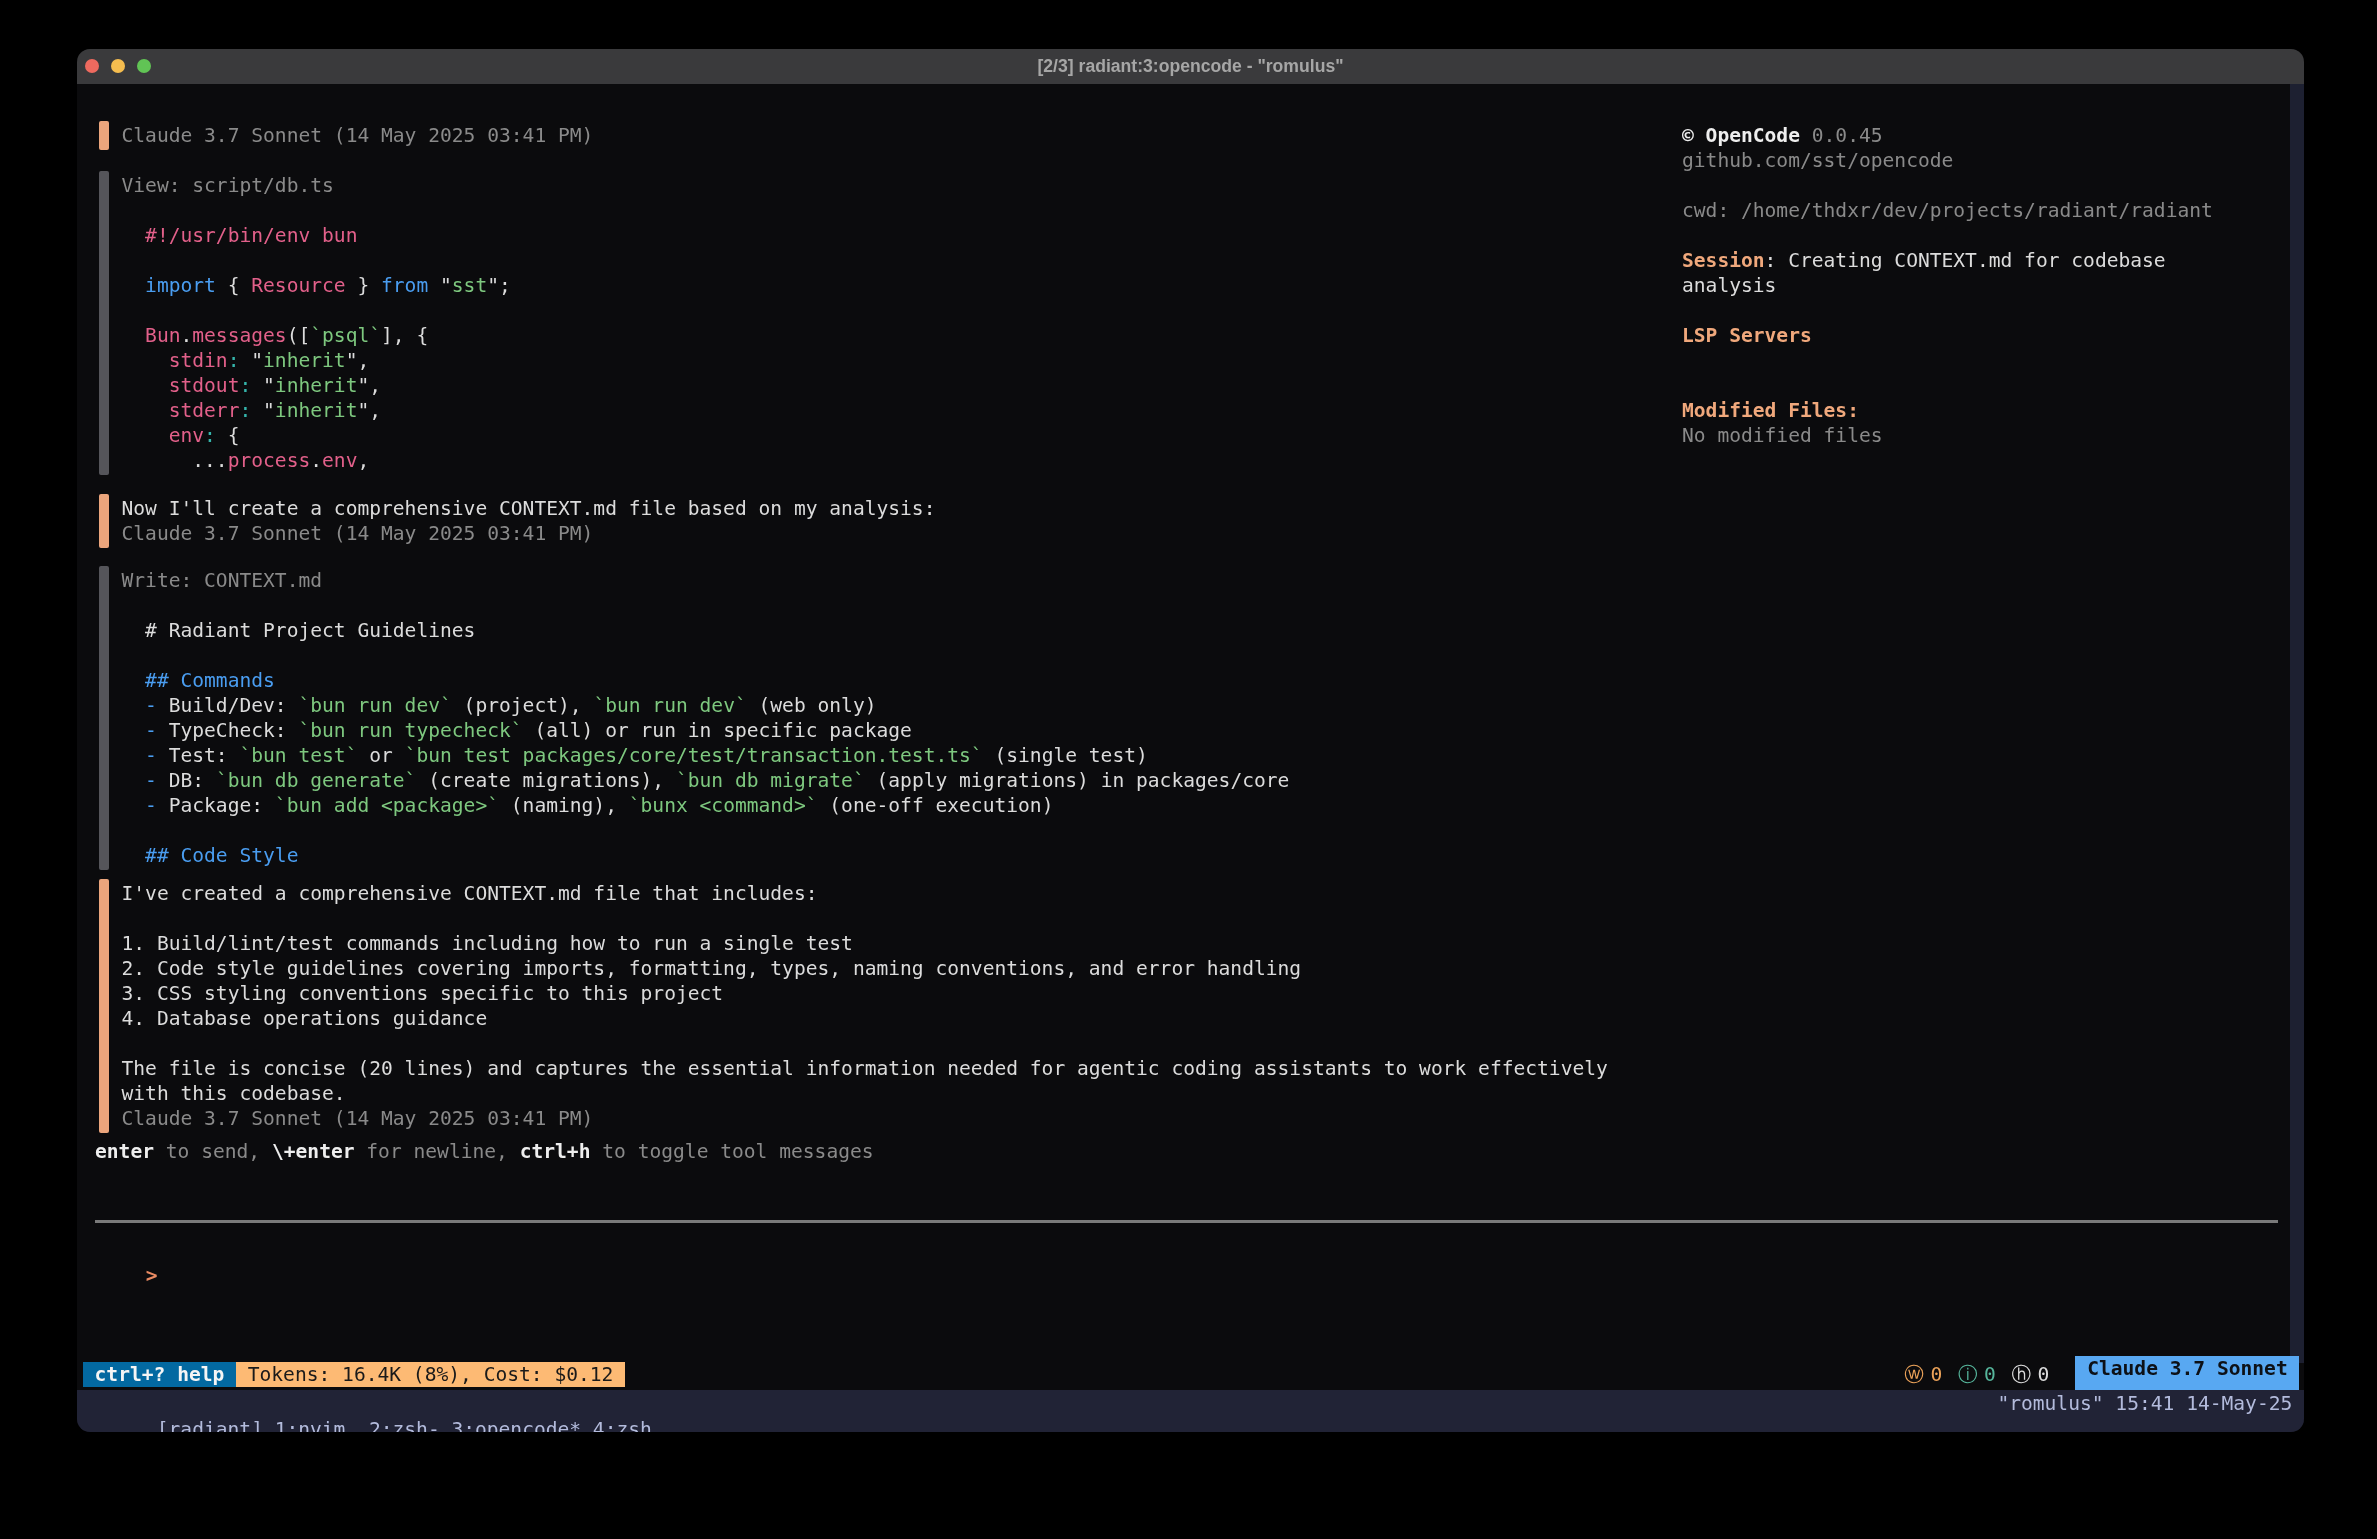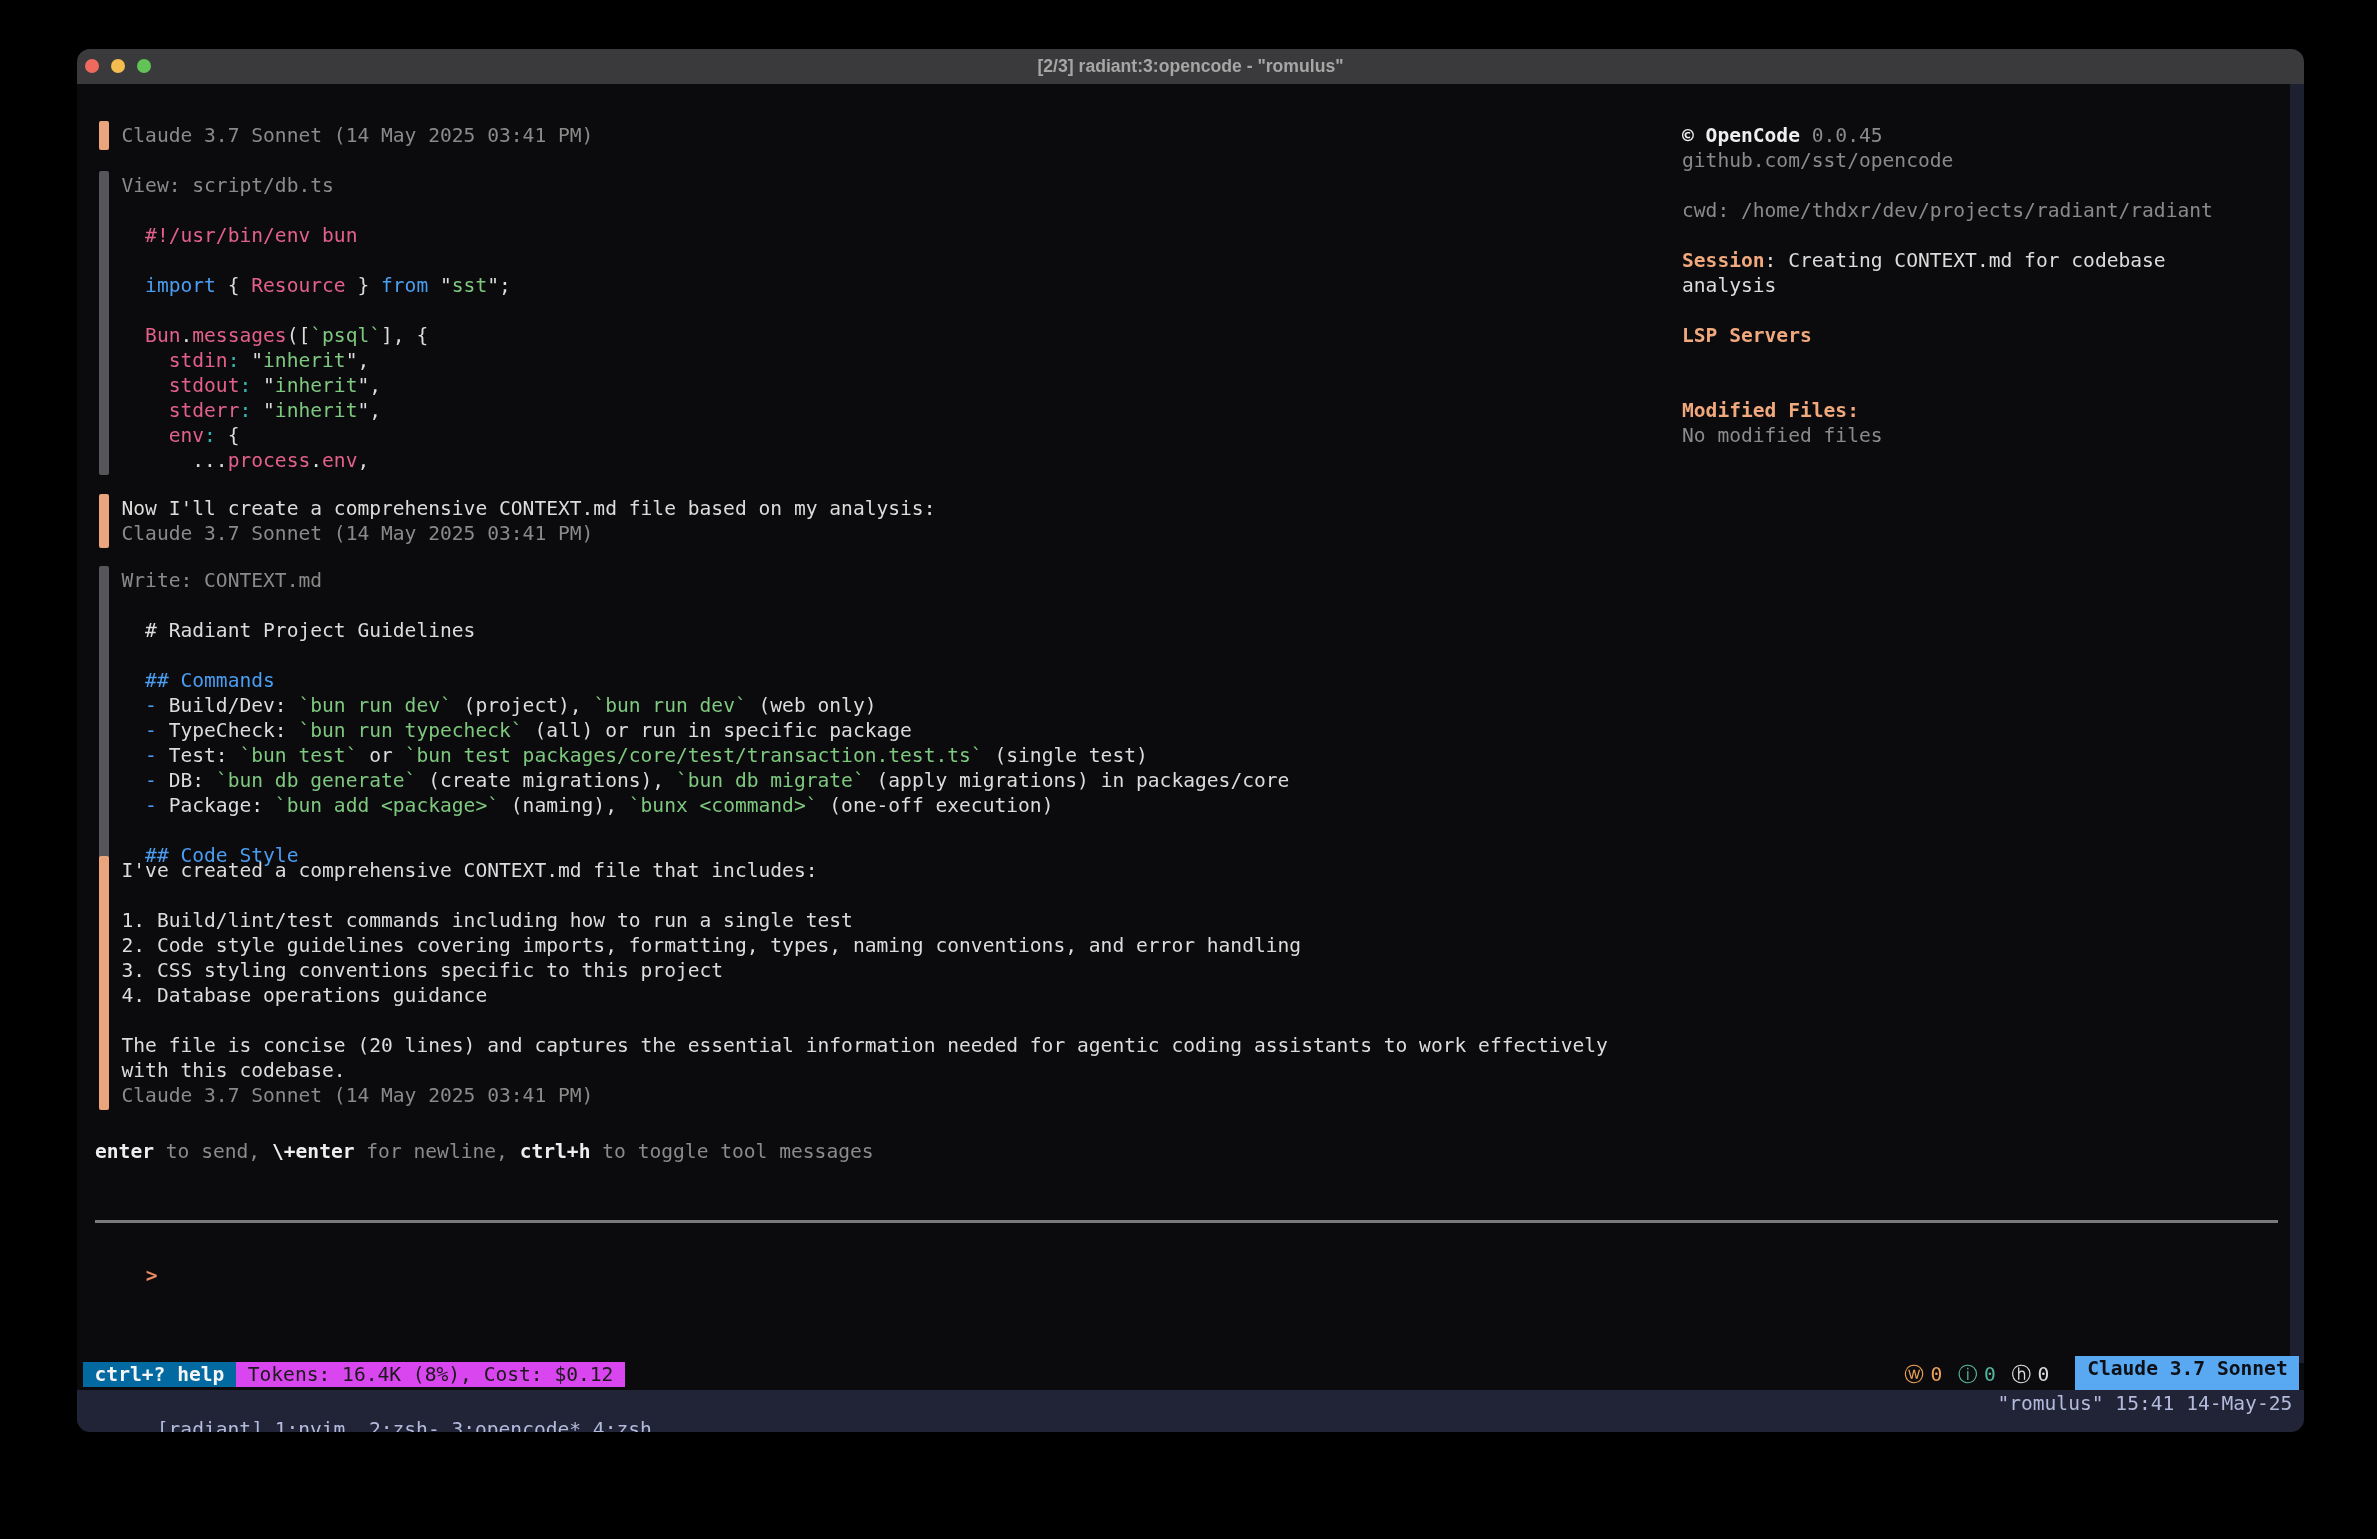--- a/index.html
+++ b/index.html
@@ -30,21 +30,21 @@
   .c-ob{color:#f0a87c;font-weight:700;}
   .c-amber{color:#eba259;}
   .c-teal{color:#56b69c;}
   .hintbar{position:absolute;left:18px;top:1090px;}
   .divider{position:absolute;left:18px;right:26px;top:1171px;height:2.6px;background:#7a7a7a;}
   .promptline{position:absolute;left:21.5px;top:1189px;}
   .sidebar{position:absolute;left:1605px;top:74px;}
   .statusbar{position:absolute;left:5.9px;right:4.6px;top:1313px;height:25px;display:flex;align-items:center;}
   .chip{display:inline-block;height:25px;line-height:25px;padding:0 11.7px;white-space:pre;}
   .chip.help{background:#0369a1;color:#f5f5f5;font-weight:700;}
-  .chip.tokens{background:#d946ef;color:#1a1a1a;}
+  .chip.tokens{background:#fdba74;color:#1a1a1a;}
   .status-right{margin-left:auto;display:flex;align-items:center;}
   .indicator{display:flex;align-items:center;margin-right:15.7px;}
   .indicator .glyph{margin-right:6.5px;}
   .badge{display:inline-block;height:37px;line-height:25px;padding:0 11.7px;background:#58a8f2;
          color:#0d1117;font-weight:700;margin-left:10.4px;white-space:pre;}
   .tmuxbar{position:absolute;left:0;right:0;top:1341px;bottom:0;background:#212336;color:#b3bbdc;}
   .tmux-left{position:absolute;left:9px;top:0.7px;line-height:26px;white-space:pre;}
   .tmux-left span{white-space:pre;}
   .tmux-win{margin-left:11.7px;}
   .tmux-win.gap2{margin-left:23.5px;}
@@ -108,21 +108,21 @@
         <div class="row"><span class="c-w">  </span><span class="c-b">-</span><span class="c-w"> Build/Dev: </span><span class="c-gr">`bun run dev`</span><span class="c-w"> (project), </span><span class="c-gr">`bun run dev`</span><span class="c-w"> (web only)</span></div>
         <div class="row"><span class="c-w">  </span><span class="c-b">-</span><span class="c-w"> TypeCheck: </span><span class="c-gr">`bun run typecheck`</span><span class="c-w"> (all) or run in specific package</span></div>
         <div class="row"><span class="c-w">  </span><span class="c-b">-</span><span class="c-w"> Test: </span><span class="c-gr">`bun test`</span><span class="c-w"> or </span><span class="c-gr">`bun test packages/core/test/transaction.test.ts`</span><span class="c-w"> (single test)</span></div>
         <div class="row"><span class="c-w">  </span><span class="c-b">-</span><span class="c-w"> DB: </span><span class="c-gr">`bun db generate`</span><span class="c-w"> (create migrations), </span><span class="c-gr">`bun db migrate`</span><span class="c-w"> (apply migrations) in packages/core</span></div>
         <div class="row"><span class="c-w">  </span><span class="c-b">-</span><span class="c-w"> Package: </span><span class="c-gr">`bun add &lt;package&gt;`</span><span class="c-w"> (naming), </span><span class="c-gr">`bunx &lt;command&gt;`</span><span class="c-w"> (one-off execution)</span></div>
         <div class="row"><span class="c-w">&nbsp;</span></div>
         <div class="row"><span class="c-w">  </span><span class="c-b">## Code Style</span></div>
       </div>
   </div>
 
-  <div class="block" style="top:809px;">
+  <div class="block" style="top:832px;">
     <div class="bar orange"></div>
     <div class="rows">
         <div class="row"><span class="c-w">I've created a comprehensive CONTEXT.md file that includes:</span></div>
         <div class="row"><span class="c-w">&nbsp;</span></div>
         <div class="row"><span class="c-w">1. Build/lint/test commands including how to run a single test</span></div>
         <div class="row"><span class="c-w">2. Code style guidelines covering imports, formatting, types, naming conventions, and error handling</span></div>
         <div class="row"><span class="c-w">3. CSS styling conventions specific to this project</span></div>
         <div class="row"><span class="c-w">4. Database operations guidance</span></div>
         <div class="row"><span class="c-w">&nbsp;</span></div>
         <div class="row"><span class="c-w">The file is concise (20 lines) and captures the essential information needed for agentic coding assistants to work effectively</span></div>

